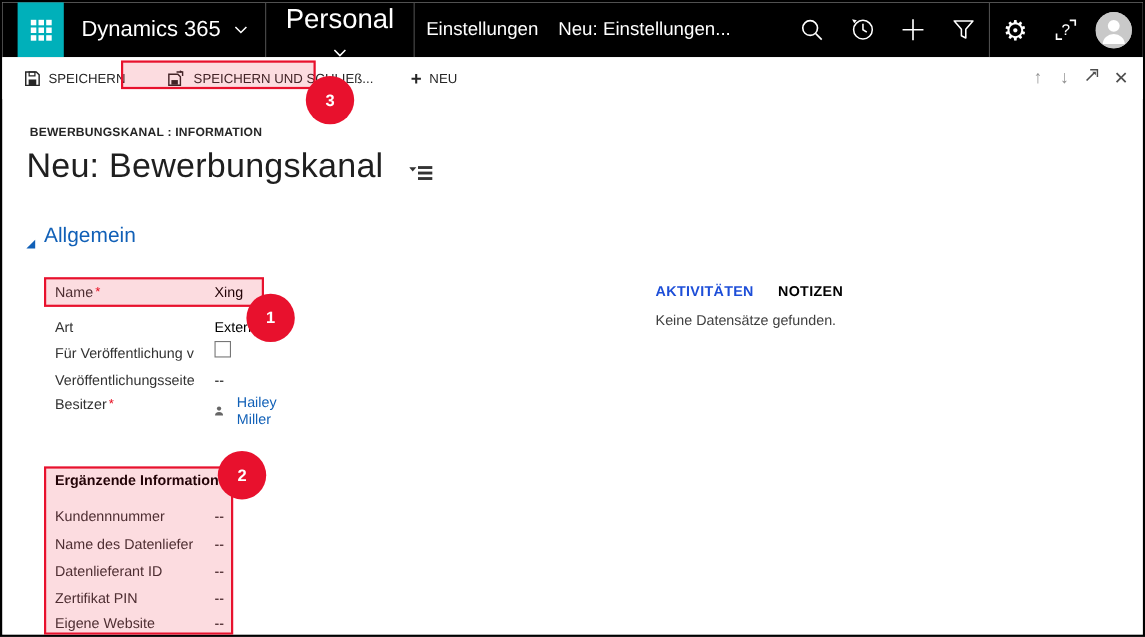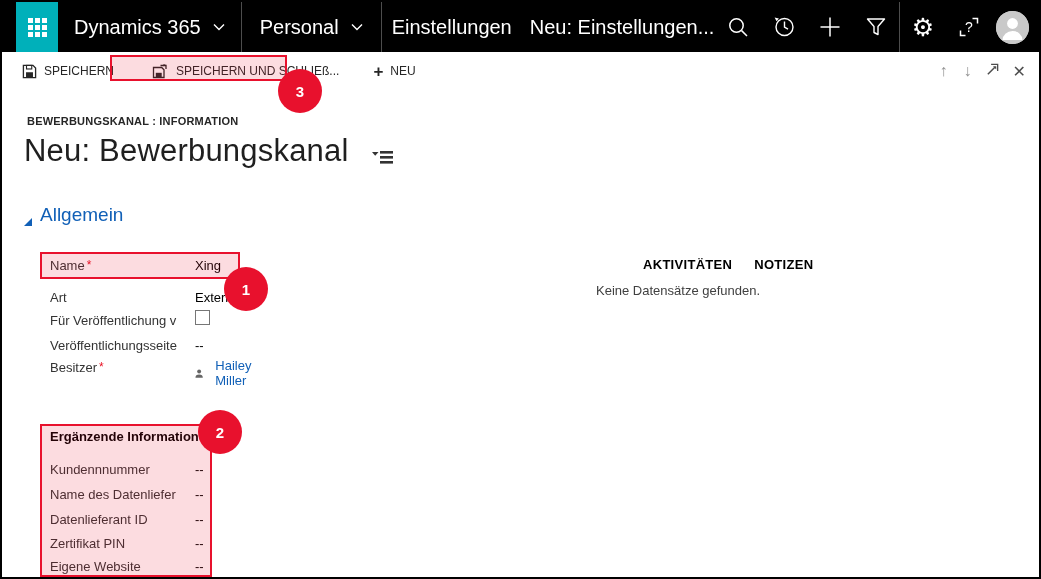--- a/index.html
+++ b/index.html
@@ -9,23 +9,23 @@
     position:relative; width:1041px; height:579px; background:#fff;
     border:2px solid #000; overflow:hidden;
   }
 
   
   .topbar { position:absolute; left:0; top:0; width:100%; height:50px; background:#000; display:flex; align-items:center;padding-left:14px; }
   .waffle { width:42px; height:50px; background:#00b0ba; display:flex; align-items:center; justify-content:center; cursor:pointer; flex:0 0 auto; }
   .waffle-grid { display:grid; grid-template-columns:repeat(3,5px); grid-template-rows:repeat(3,5px); gap:2px; }
   .waffle-grid span { background:#fff; }
   .brand { color:#fff; font-size:20px; font-weight:400; margin-left:16px; display:flex; align-items:center; gap:12px; cursor:pointer; }
-  .area  { color:#fff; font-size:20px; font-weight:400; display:flex; align-items:center; gap:12px; cursor:pointer; }
+  .area  { color:#fff; font-size:25px; font-weight:400; display:flex; align-items:center; gap:12px; cursor:pointer;flex-direction:column; }
   .tb-divider { width:1px; height:50px; background:#4d4d4d; margin:0 0; flex:0 0 auto; }
-  .crumb { color:#fff; font-size:20px; cursor:pointer; white-space:nowrap; }
+  .crumb { color:#fff; font-size:17px; cursor:pointer; white-space:nowrap; }
   .tb-spacer { flex:1; }
   .tb-icon { width:46px; height:50px; display:flex; align-items:center; justify-content:center; cursor:pointer; color:#fff; flex:0 0 auto; }
   .gear-glyph { font-family:"DejaVu Sans",sans-serif; font-size:25px; line-height:1; color:#fff; }
   .avatar-wrap { width:33px; height:33px; border-radius:50%; overflow:hidden; background:#c9c9c9; margin:0 10px 0 4px; cursor:pointer; flex:0 0 auto; }
 
   
   .cmdbar { position:absolute; left:0; top:50px; width:100%; height:38px; background:#fff; display:flex; align-items:center; }
   .cmd-btn { display:flex; align-items:center; gap:7px; font-size:12px; color:#262626; cursor:pointer; padding:0 12px; height:30px; white-space:nowrap; }
   .cmd-btn.first { margin-left:8px; }
   .cmd-plus { font-size:17px; font-weight:700; color:#262626; line-height:1; }
@@ -49,21 +49,21 @@
   .fvalue { position:absolute; left:145px; font-size:13px; color:#000; white-space:nowrap; }
   .checkbox { position:absolute; left:145px; top:-3px; width:15px; height:15px; border:1px solid #767676; background:#fff; cursor:pointer; }
   .lookup { position:absolute; left:145px; top:-2px; display:flex; align-items:center; gap:12px; }
   .link { color:#1160b7; font-size:13px; cursor:pointer; text-decoration:none; }
 
   .subsection-title { position:absolute; left:48px; top:427px; font-size:13px; font-weight:700; color:#000; }
 
   
   .tabs { position:absolute; left:594px; top:255px; display:flex; gap:22px; }
   .tab { font-size:13px; font-weight:700; letter-spacing:.3px; cursor:pointer; }
-  .tab.inactive { color:#000000;margin-left:47px; }
+  .tab.inactive { color:#1d4ed8; }
   .tab.active { color:#000; }
   .empty-msg { position:absolute; left:594px; top:281px; font-size:13px; color:#404040; }
 
   
   .ann-rect { position:absolute; border:2px solid #e8112d; background:rgba(232,17,45,.15); pointer-events:none; z-index:20; }
   .ann-circle { position:absolute; width:44px; height:44px; border-radius:50%; background:#e8112d; color:#fff;
                 display:flex; align-items:center; justify-content:center; font-size:15px; font-weight:700; z-index:21; pointer-events:none; }
 </style>
 </head>
 <body>

